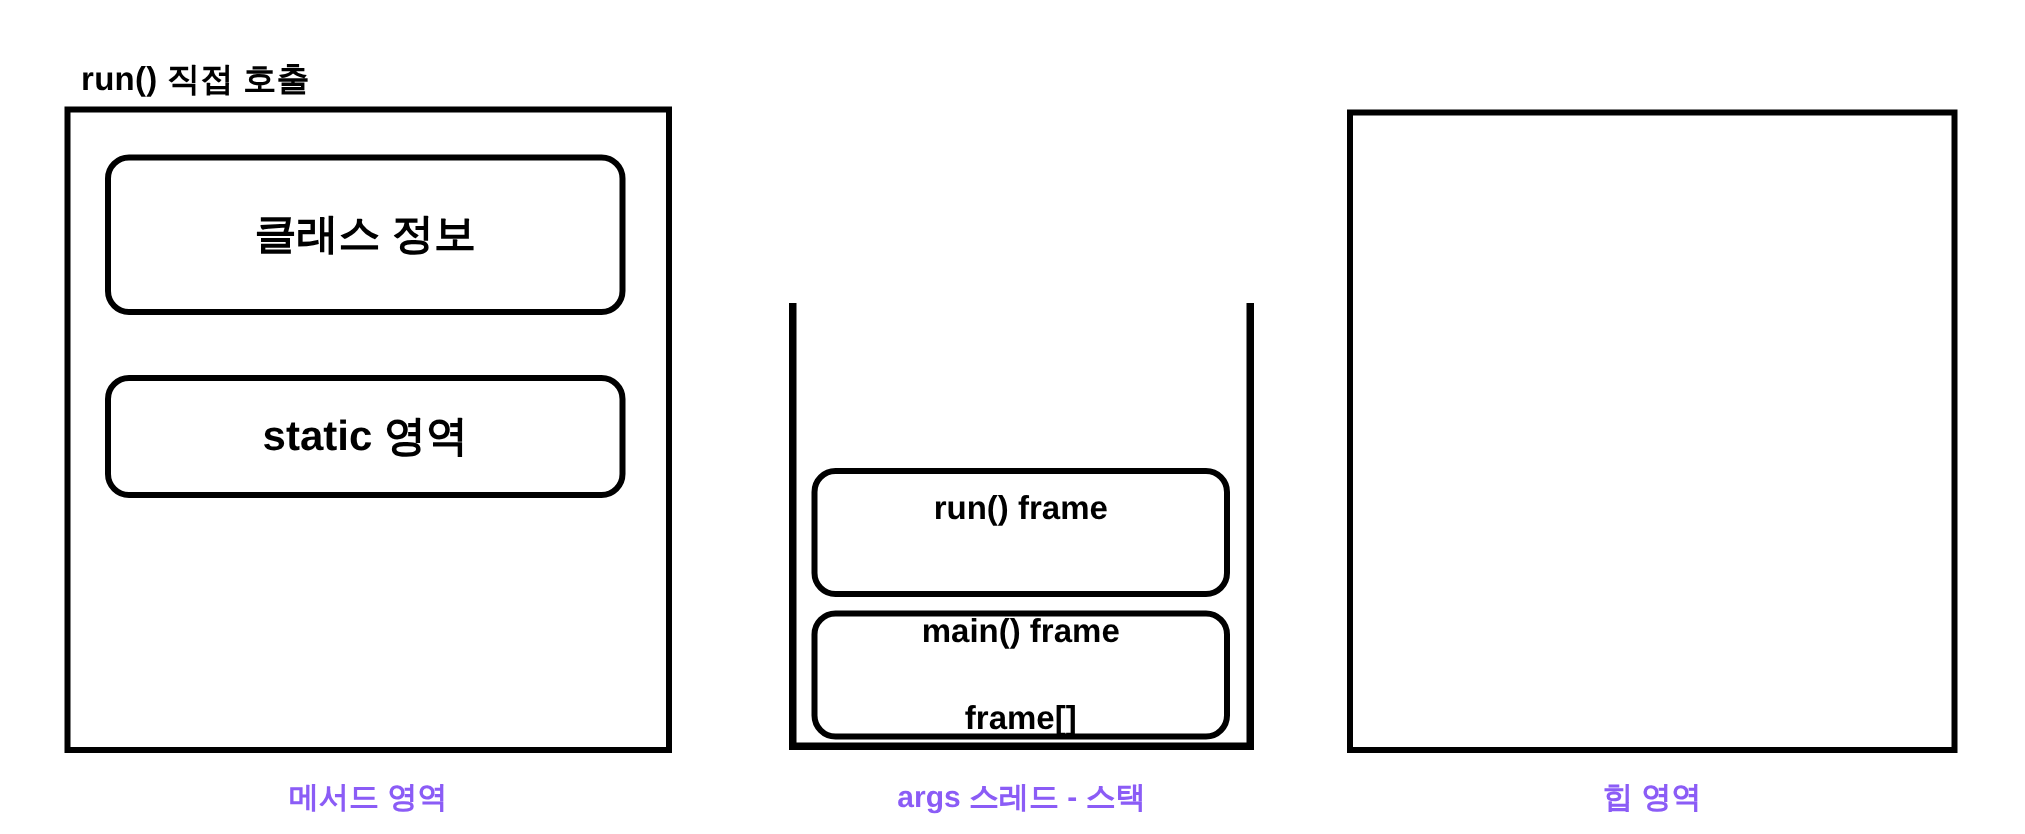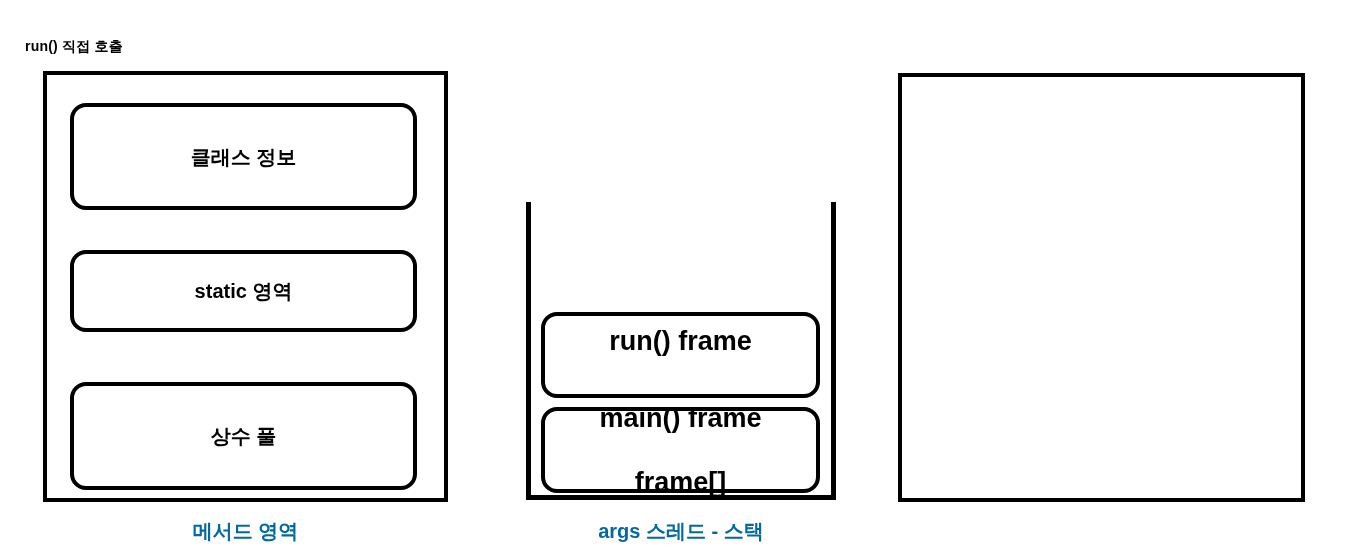--- a/index.html
+++ b/index.html
@@ -11,23 +11,23 @@
     position: relative;
     width: 1350px;
     height: 556px;
     background: #ffffff;
     font-family: "Liberation Sans", sans-serif;
     color: #000000;
     overflow: hidden;
   }
   .title {
     position: absolute;
-    left: 25px;
+    left: 54px;
     top: 38px;
-    font-size: 14px;
+    font-size: 22px;
     font-weight: bold;
     letter-spacing: 0.2px;
     white-space: nowrap;
   }
   .outer-box {
     position: absolute;
     box-sizing: border-box;
     border: 4px solid #000000;
     background: #ffffff;
   }
@@ -47,21 +47,21 @@
     position: absolute;
     box-sizing: border-box;
     border: 4px solid #000000;
     border-radius: 16px;
     background: #ffffff;
     display: flex;
     flex-direction: column;
     align-items: center;
     justify-content: center;
     text-align: center;
-    font-size: 20px;
+    font-size: 28px;
     font-weight: bold;
     line-height: 1.6;
   }
   .mbox { left: 70px; width: 347px; }
   .mbox1 { top: 103px; height: 107px; }
   .mbox2 { top: 250px; height: 82px; }
   .mbox3 { top: 382px; height: 108px; }
   .stack-container {
     position: absolute;
     left: 526px;
@@ -71,39 +71,39 @@
     box-sizing: border-box;
     border-left: 5px solid #000000;
     border-right: 5px solid #000000;
     border-bottom: 5px solid #000000;
     background: #ffffff;
   }
   .frame-box {
     left: 541px;
     width: 279px;
     height: 86px;
-    font-size: 27px;
+    font-size: 22px;
   }
   .frame-run {
     top: 312px;
     justify-content: flex-start;
     padding-top: 9px;
     line-height: 1.25;
   }
   .frame-main {
     top: 407px;
     line-height: 1.35;
     gap: 28px;
   }
   .area-label {
     position: absolute;
     top: 518px;
     font-size: 20px;
     font-weight: bold;
-    color: #0369a1;
+    color: #8b5cf6;
     text-align: center;
     white-space: nowrap;
   }
   .label-method { left: 43px; width: 405px; }
   .label-stack { left: 526px; width: 310px; }
   .label-heap { left: 898px; width: 407px; }
 </style>
 </head>
 <body>
 
@@ -114,35 +114,33 @@
   <div class="outer-box method-area"></div>
 
   <div class="rbox mbox mbox1">
     <div>클래스 정보</div>
   </div>
 
   <div class="rbox mbox mbox2">
     <div>static 영역</div>
   </div>
 
-  <div class="rbox mbox mbox3">
-    <div>상수 풀</div>
-  </div>
 
   <div class="area-label label-method">메서드 영역</div>
 
   <div class="stack-container"></div>
 
   <div class="rbox frame-box frame-run">
     <div>run() frame</div>
   </div>
 
   <div class="rbox frame-box frame-main">
     <div>main() frame</div>
     <div>frame[]</div>
   </div>
 
   <div class="area-label label-stack">args 스레드 - 스택</div>
 
   <div class="outer-box heap-area"></div>
 
+  <div class="area-label label-heap">힙 영역</div>
 
 </div>
 
 </body></html>

